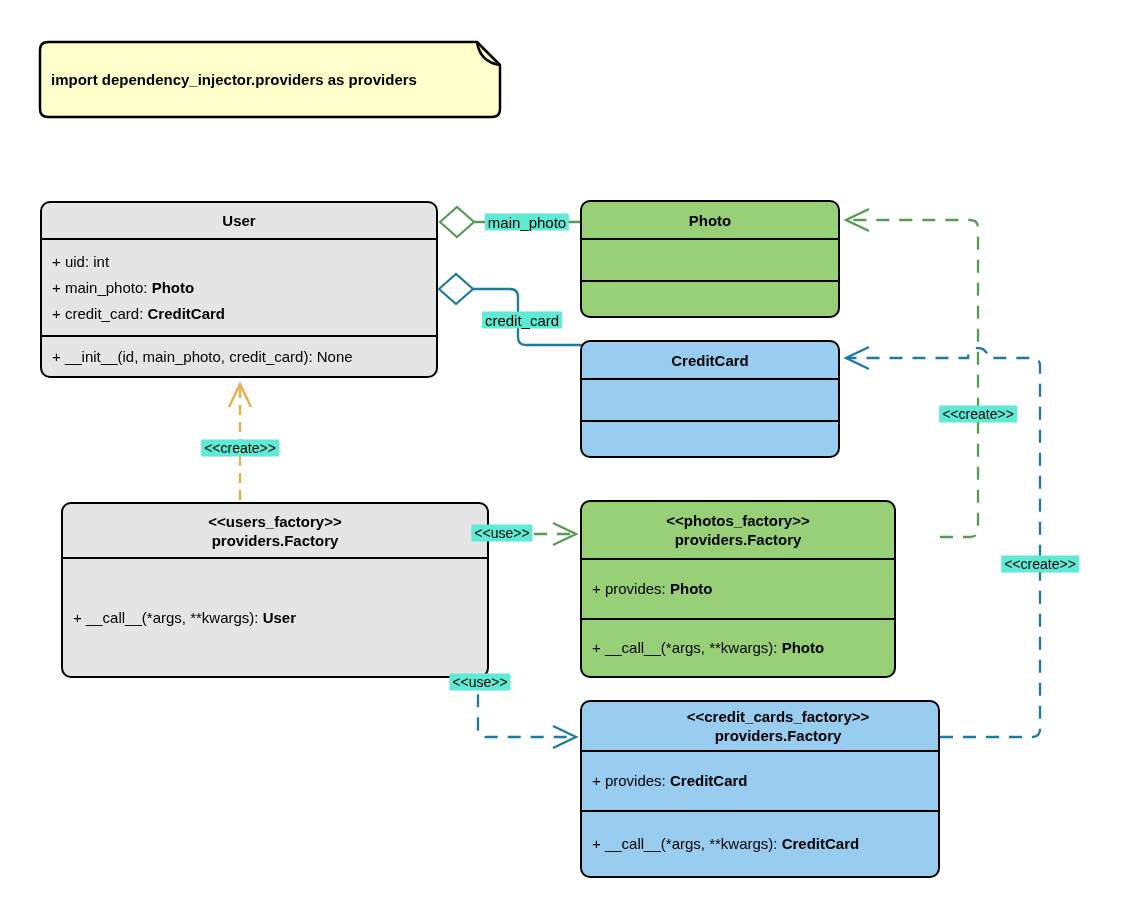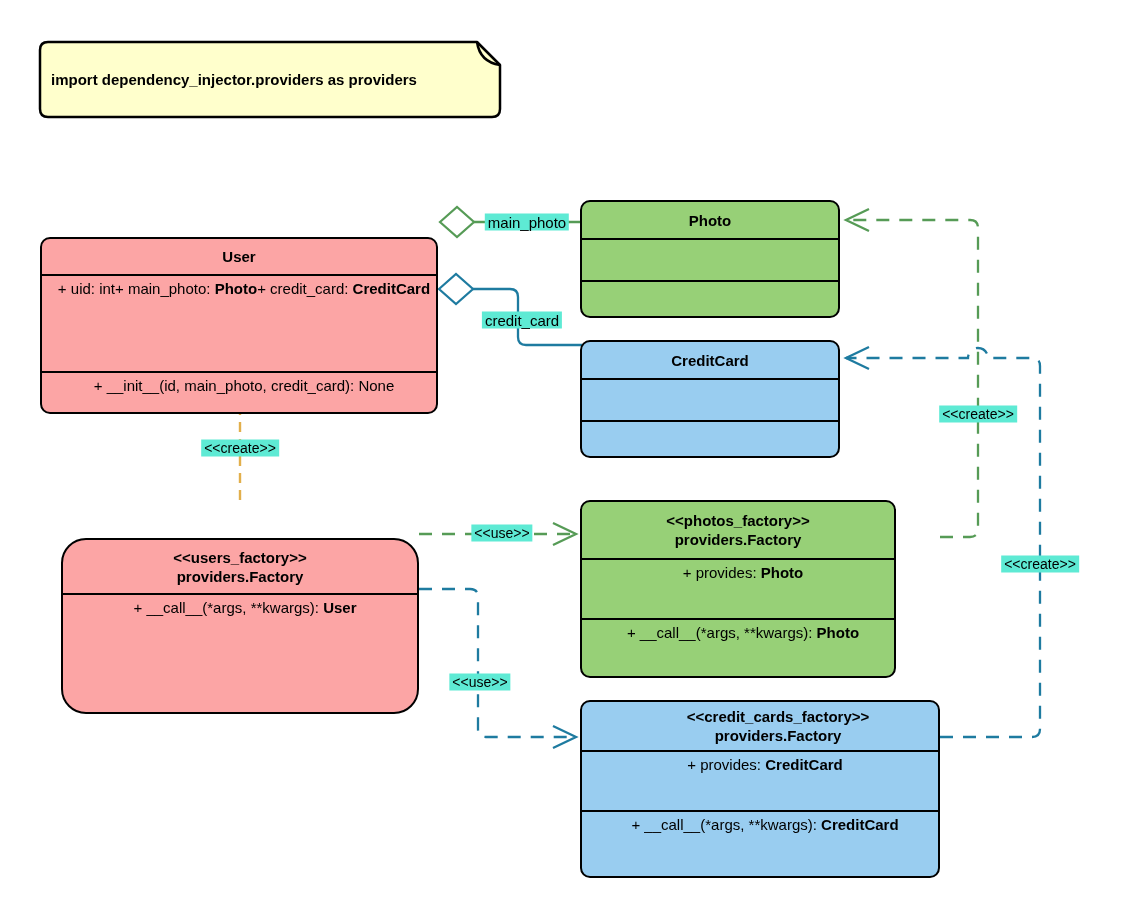--- a/index.html
+++ b/index.html
@@ -10,30 +10,30 @@
   }
   svg.edges { position:absolute; left:0; top:0; }
 
   
   .uml {
     position:absolute; box-sizing:border-box;
     border:2px solid #000; border-radius:10px;
     display:flex; flex-direction:column; overflow:hidden;
     font-size:15px;
   }
-  .uml.yellow { background:#fca5a5;margin-top:36px; }
+  .uml.yellow { background:#e5e5e5; }
   .uml.green  { background:#97D077; }
   .uml.blue   { background:#99CDF0; }
   .uml-title {
     display:flex; flex-direction:column; justify-content:center; align-items:center;
     font-weight:bold; text-align:center; line-height:19px; flex:0 0 auto;
   }
   .sec { border-top:2px solid #000; box-sizing:border-box; flex:0 0 auto; }
   .sec.grow { flex:1 1 auto; }
-  .members { display:flex; flex-direction:row; justify-content:center; padding-left:10px; }
+  .members { display:flex; flex-direction:column; justify-content:center; padding-left:10px; }
   .member { line-height:26px; white-space:nowrap; }
   .bb { font-weight:bold; }
 
   
   .note-text {
     position:absolute; left:40px; top:42px; width:450px; height:75px;
     display:flex; align-items:center; padding-left:11px;
     font-weight:bold; font-size:15px; white-space:nowrap;
   }
 
@@ -120,21 +120,21 @@
   </div>
 
   <div class="uml blue" style="left:580px; top:340px; width:260px; height:118px;">
     <div class="uml-title" style="height:36px;">
       <span>CreditCard</span>
     </div>
     <div class="sec" style="height:42px;"></div>
     <div class="sec grow"></div>
   </div>
 
-  <div class="uml yellow" style="left:61px; top:502px; width:358px; height:176px;border-radius:25px;">
+  <div class="uml yellow" style="left:61px; top:502px; width:428px; height:176px;">
     <div class="uml-title" style="height:53px;">
       <span>&lt;&lt;users_factory&gt;&gt;</span>
       <span>providers.Factory</span>
     </div>
     <div class="sec grow members">
       <div class="member"><span>+ __call__(*args, **kwargs): </span><span class="bb">User</span></div>
     </div>
   </div>
 
   <div class="uml green" style="left:580px; top:500px; width:316px; height:178px;">

